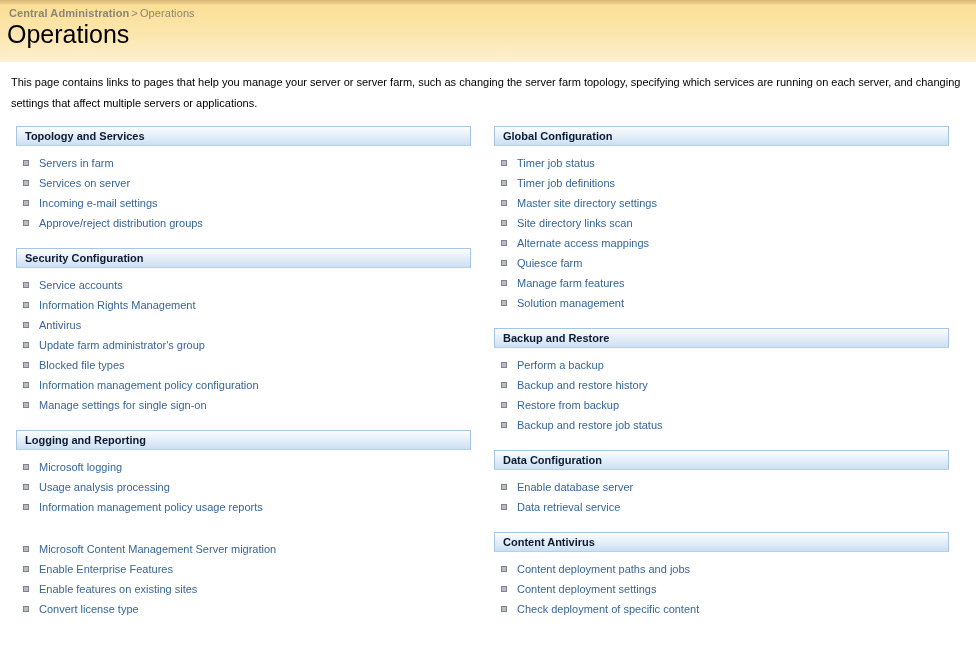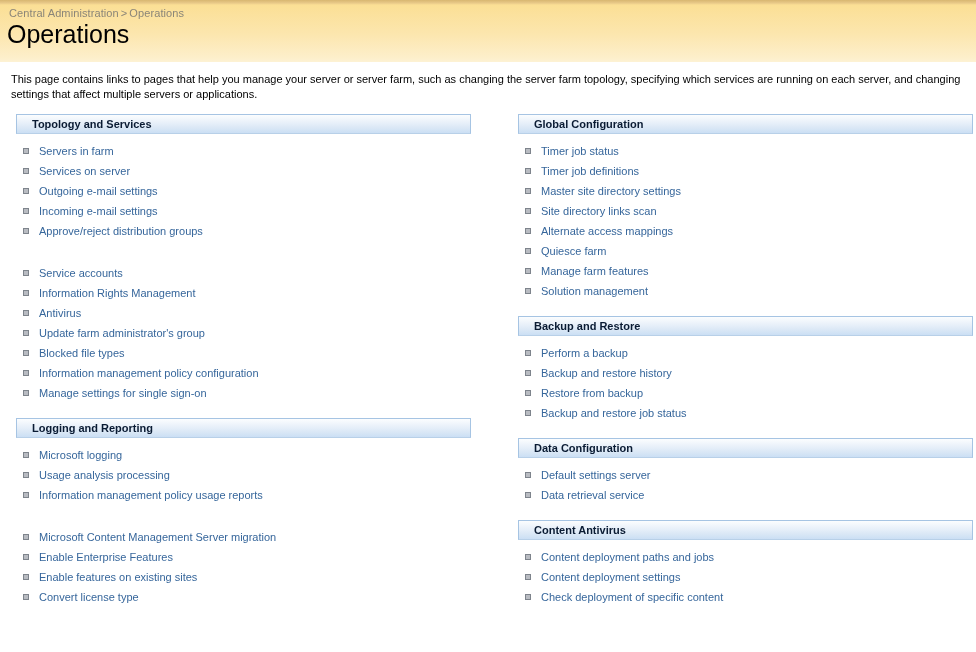--- a/index.html
+++ b/index.html
@@ -37,20 +37,21 @@
     left: 9px;
     top: 7px;
     font-size: 11px;
     color: #8a8578;
     white-space: nowrap;
     letter-spacing: 0.1px;
   }
   #breadcrumb .crumb-link {
     color: #8a8578;
     text-decoration: none;
+    font-weight: bold;
   }
   #breadcrumb .crumb-sep {
     color: #8a8578;
     padding: 0 2px;
   }
   #page-title {
     position: absolute;
     left: 7px;
     top: 19px;
     font-size: 25px;
@@ -59,50 +60,50 @@
     color: #000000;
     white-space: nowrap;
     margin: 0;
   }
 
   
   #description {
     margin: 0;
     padding: 10px 12px 0 11px;
     font-size: 11px;
-    line-height: 15px;
+    line-height: 21px;
     color: #000000;
     max-width: 952px;
   }
 
   
   #columns {
     position: relative;
     margin-top: 12px;
     padding: 0;
     width: 976px;
   }
   .column {
     position: absolute;
     top: 0;
     width: 455px;
   }
   #column-left  { left: 16px;  }
-  #column-right { left: 518px; }
+  #column-right { left: 494px; }
 
   
   .section {
     width: 455px;
     margin: 0 0 9px 0;
   }
   .section-header {
     height: 20px;
     line-height: 19px;
     box-sizing: border-box;
-    padding: 0 0 0 15px;
+    padding: 0 0 0 8px;
     border: 1px solid #a6c4e3;
     border-bottom-color: #b8d0e8;
     background: linear-gradient(to bottom,
                 #fbfdfe 0%,
                 #eef4fb 30%,
                 #dbe8f6 70%,
                 #cbdff4 100%);
     font-size: 11px;
     font-weight: bold;
     color: #0a1b33;
@@ -160,27 +161,27 @@
 <p id="description">This page contains links to pages that help you manage your server or server farm, such as changing the server farm topology, specifying which services are running on each server, and changing settings that affect multiple servers or applications.</p>
 
 <div id="columns">
   <div class="column" id="column-left">
       <div class="section">
         <div class="section-header">Topology and Services</div>
         <div class="section-body">
           <ul class="link-list">
             <li class="link-item"><span class="bullet-icon"></span><a class="nav-link" href="#">Servers in farm</a></li>
             <li class="link-item"><span class="bullet-icon"></span><a class="nav-link" href="#">Services on server</a></li>
-            <li class="link-item"><span class="bullet-icon"></span><a class="nav-link" href="#">Outgoing e-mail settings</a></li>
             <li class="link-item"><span class="bullet-icon"></span><a class="nav-link" href="#">Incoming e-mail settings</a></li>
             <li class="link-item"><span class="bullet-icon"></span><a class="nav-link" href="#">Approve/reject distribution groups</a></li>
           </ul>
         </div>
       </div>
       <div class="section">
+        <div class="section-header">Security Configuration</div>
         <div class="section-body">
           <ul class="link-list">
             <li class="link-item"><span class="bullet-icon"></span><a class="nav-link" href="#">Service accounts</a></li>
             <li class="link-item"><span class="bullet-icon"></span><a class="nav-link" href="#">Information Rights Management</a></li>
             <li class="link-item"><span class="bullet-icon"></span><a class="nav-link" href="#">Antivirus</a></li>
             <li class="link-item"><span class="bullet-icon"></span><a class="nav-link" href="#">Update farm administrator's group</a></li>
             <li class="link-item"><span class="bullet-icon"></span><a class="nav-link" href="#">Blocked file types</a></li>
             <li class="link-item"><span class="bullet-icon"></span><a class="nav-link" href="#">Information management policy configuration</a></li>
             <li class="link-item"><span class="bullet-icon"></span><a class="nav-link" href="#">Manage settings for single sign-on</a></li>
           </ul>
@@ -231,21 +232,21 @@
             <li class="link-item"><span class="bullet-icon"></span><a class="nav-link" href="#">Backup and restore history</a></li>
             <li class="link-item"><span class="bullet-icon"></span><a class="nav-link" href="#">Restore from backup</a></li>
             <li class="link-item"><span class="bullet-icon"></span><a class="nav-link" href="#">Backup and restore job status</a></li>
           </ul>
         </div>
       </div>
       <div class="section">
         <div class="section-header">Data Configuration</div>
         <div class="section-body">
           <ul class="link-list">
-            <li class="link-item"><span class="bullet-icon"></span><a class="nav-link" href="#">Default settings server</a></li>
+            <li class="link-item"><span class="bullet-icon"></span><a class="nav-link" href="#">Enable database server</a></li>
             <li class="link-item"><span class="bullet-icon"></span><a class="nav-link" href="#">Data retrieval service</a></li>
           </ul>
         </div>
       </div>
       <div class="section">
         <div class="section-header">Content Antivirus</div>
         <div class="section-body">
           <ul class="link-list">
             <li class="link-item"><span class="bullet-icon"></span><a class="nav-link" href="#">Content deployment paths and jobs</a></li>
             <li class="link-item"><span class="bullet-icon"></span><a class="nav-link" href="#">Content deployment settings</a></li>

